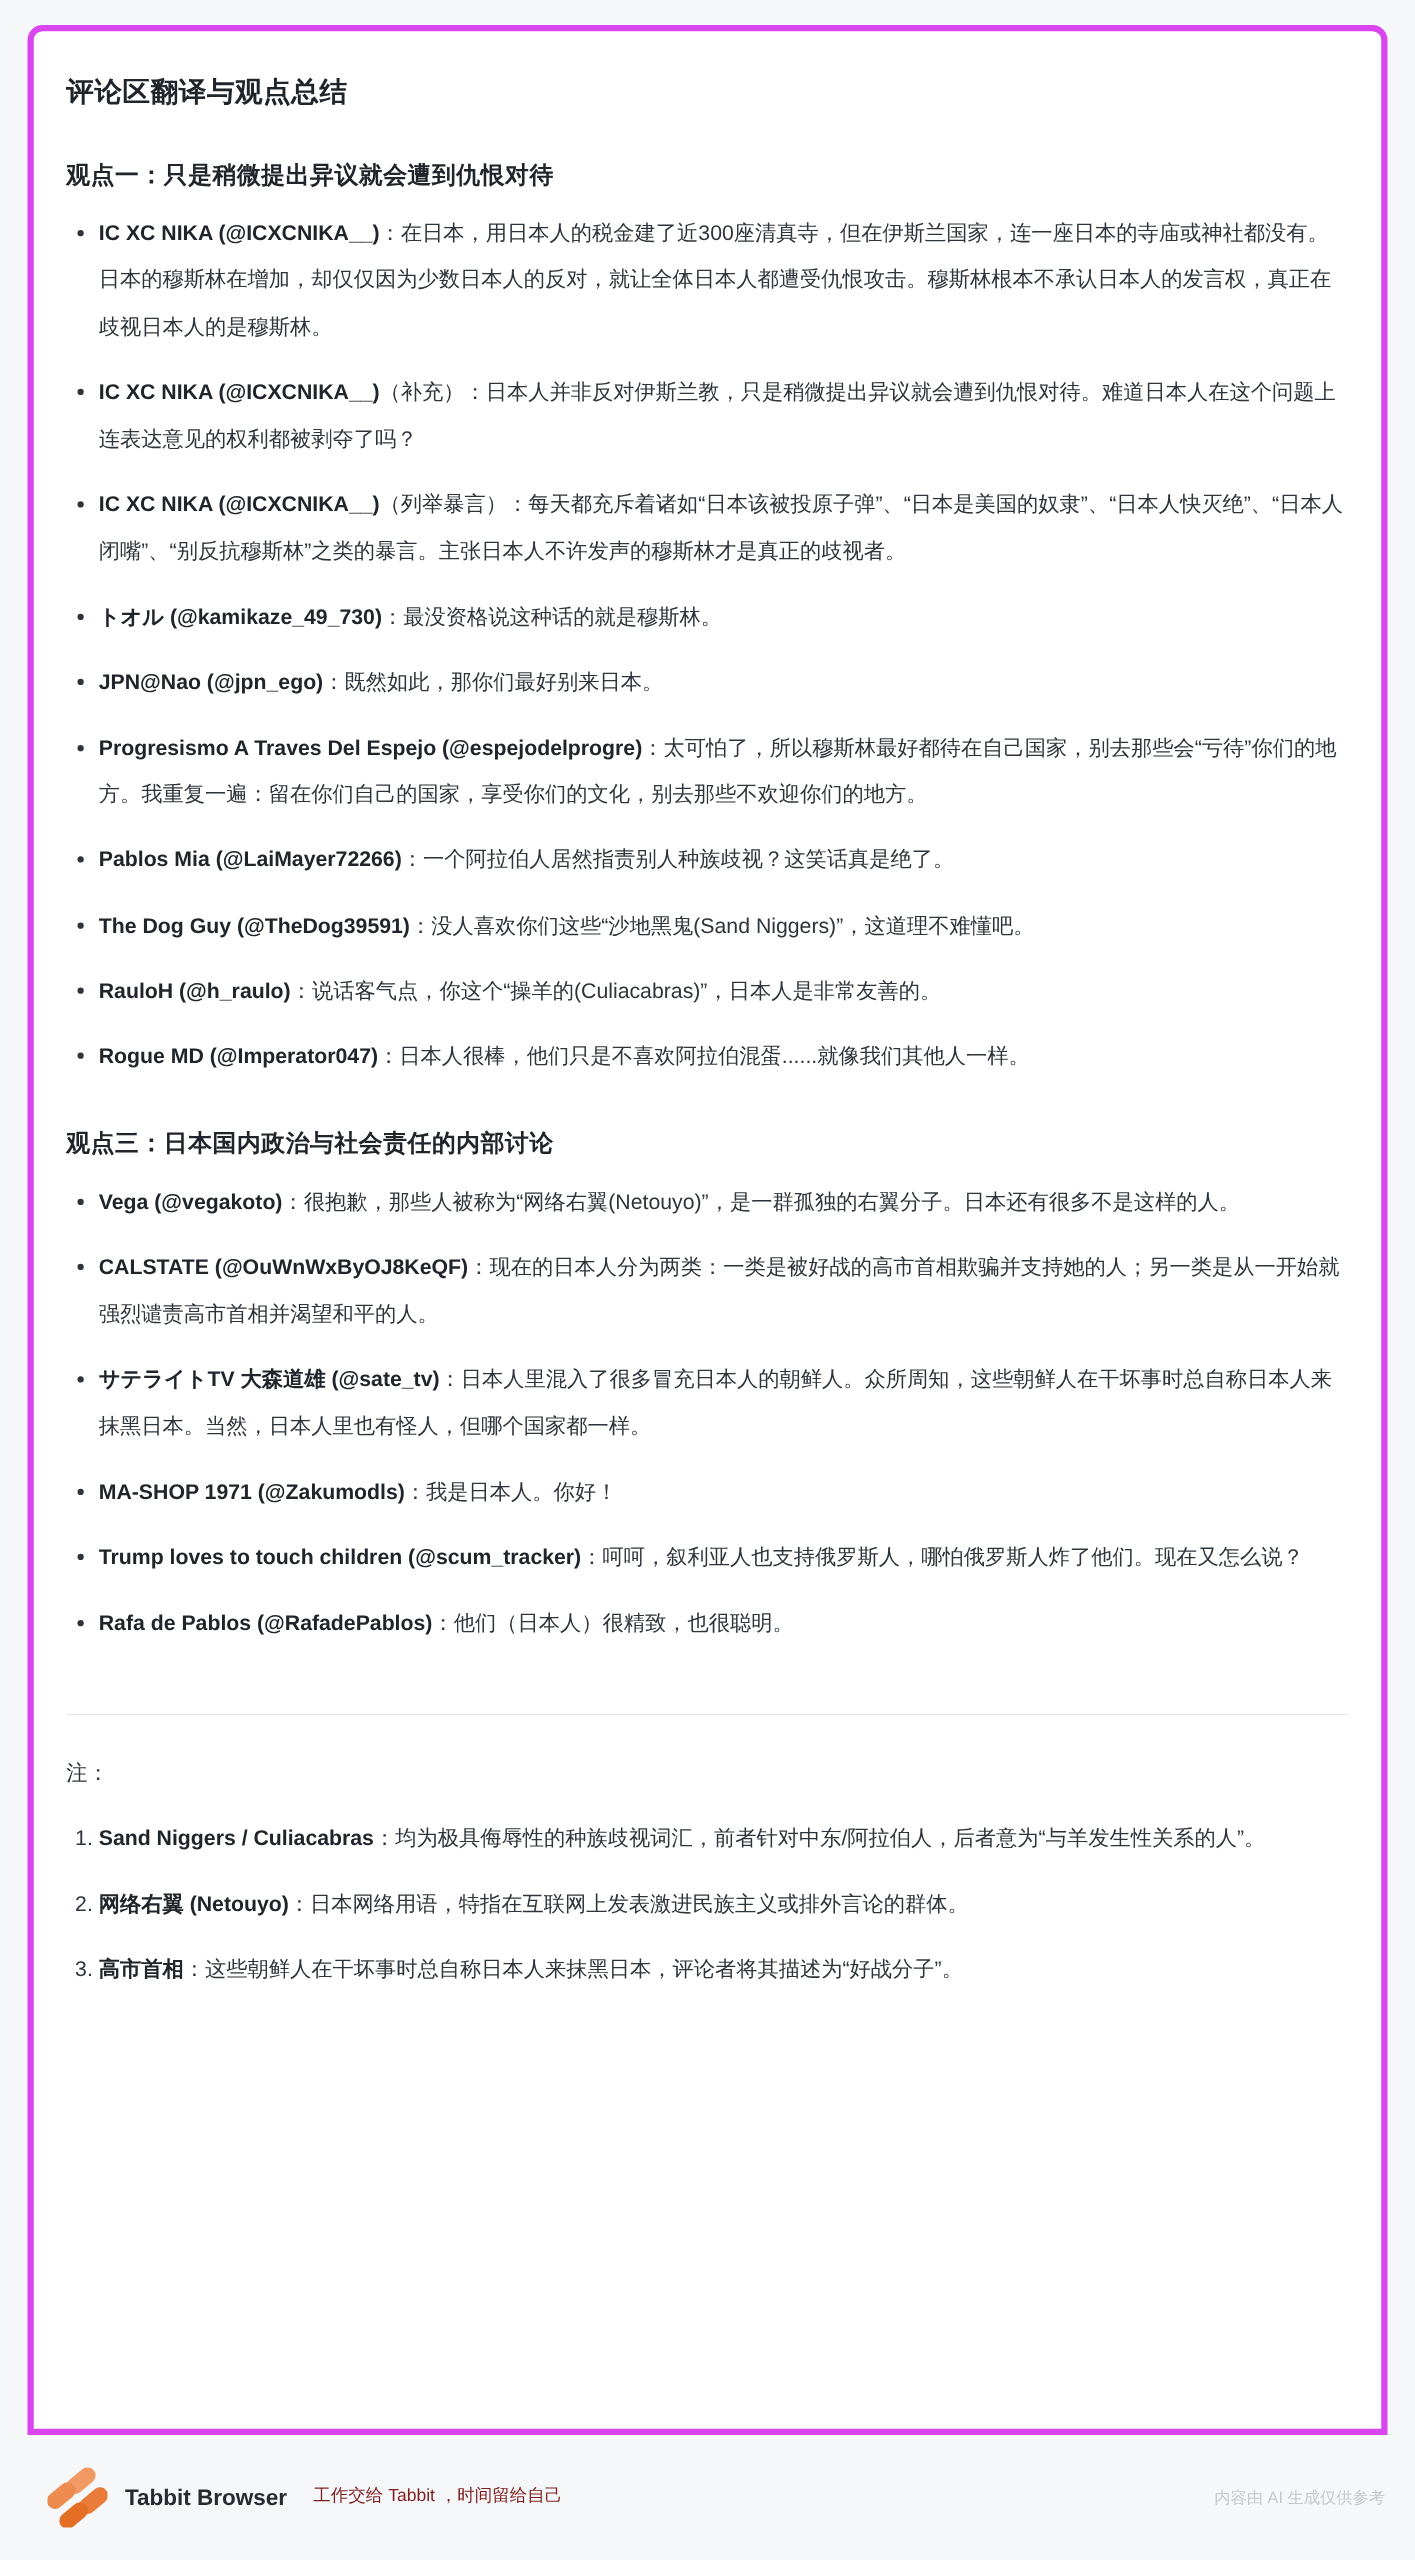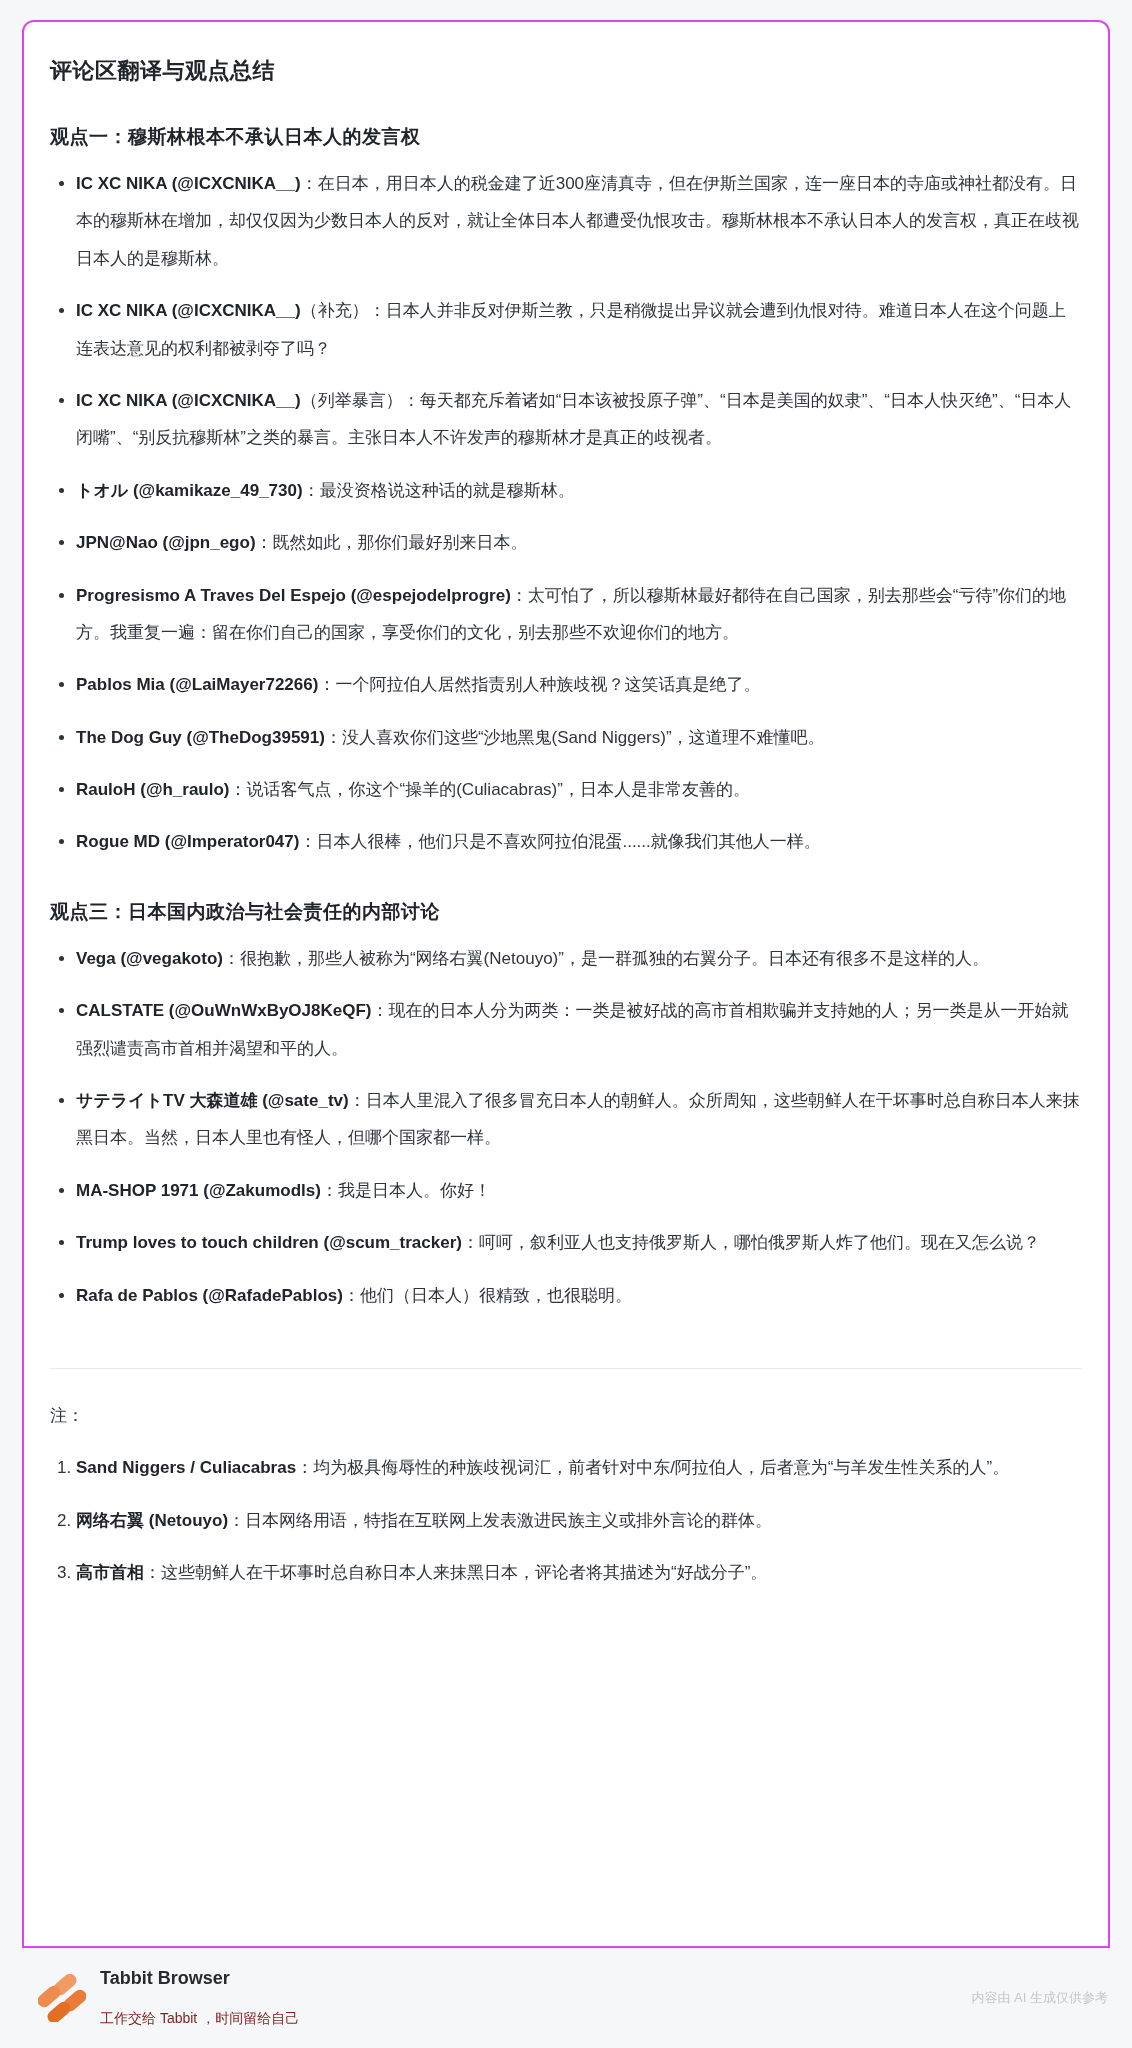--- a/index.html
+++ b/index.html
@@ -9,21 +9,21 @@
     min-height: 2048px;
     margin: 0 auto;
     display: flex;
     flex-direction: column;
     font-family: "Liberation Sans", "DejaVu Sans", sans-serif;
     color: #2e343b;
   }
   .card {
     flex: 1;
     background: #ffffff;
-    border: 2px solid #d946ef;
+    border: 5px solid #d946ef;
     border-radius: 12px 12px 0 0;
     margin: 20px 22px 0 22px;
     padding: 34px 26px 44px 26px;
   }
   .page-title {
     font-size: 22px;
     font-weight: bold;
     color: #20252b;
     letter-spacing: 0.5px;
     margin-bottom: 10px;
@@ -58,38 +58,38 @@
     padding-left: 26px;
   }
   .footer {
     height: 100px;
     background: #f6f7f8;
     display: flex;
     align-items: center;
     padding: 0 24px 0 38px;
   }
   .footer-logo { width: 48px; height: 48px; margin-right: 14px; flex: 0 0 auto; }
-  .footer-brand-block { display: flex; flex-direction: column; gap: 21px; }
+  .footer-brand-block { display: flex; flex-direction: row; gap: 21px; }
   .footer-brand { font-size: 18px; font-weight: bold; color: #262b31; }
   .footer-tagline { font-size: 14px; color: #7f1d1d; }
   .footer-disclaimer {
     margin-left: auto;
     font-size: 13px;
     color: #c3c7ce;
   }
 </style>
 </head>
 <body>
 
 <div class="card">
   <h1 class="page-title">评论区翻译与观点总结</h1>
 
   <div>
   <section class="section">
-    <h2>观点一：穆斯林根本不承认日本人的发言权</h2>
+    <h2>观点一：只是稍微提出异议就会遭到仇恨对待</h2>
     <ul>
           <li><strong>IC XC NIKA (@ICXCNIKA__)</strong><span>：在日本，用日本人的税金建了近300座清真寺，但在伊斯兰国家，连一座日本的寺庙或神社都没有。日本的穆斯林在增加，却仅仅因为少数日本人的反对，就让全体日本人都遭受仇恨攻击。穆斯林根本不承认日本人的发言权，真正在歧视日本人的是穆斯林。</span></li>
           <li><strong>IC XC NIKA (@ICXCNIKA__)</strong><span>（补充）：日本人并非反对伊斯兰教，只是稍微提出异议就会遭到仇恨对待。难道日本人在这个问题上连表达意见的权利都被剥夺了吗？</span></li>
           <li><strong>IC XC NIKA (@ICXCNIKA__)</strong><span>（列举暴言）：每天都充斥着诸如“日本该被投原子弹”、“日本是美国的奴隶”、“日本人快灭绝”、“日本人闭嘴”、“别反抗穆斯林”之类的暴言。主张日本人不许发声的穆斯林才是真正的歧视者。</span></li>
           <li><strong>トオル (@kamikaze_49_730)</strong><span>：最没资格说这种话的就是穆斯林。</span></li>
           <li><strong>JPN@Nao (@jpn_ego)</strong><span>：既然如此，那你们最好别来日本。</span></li>
         </ul>
   </section>
 
   <section class="section">

